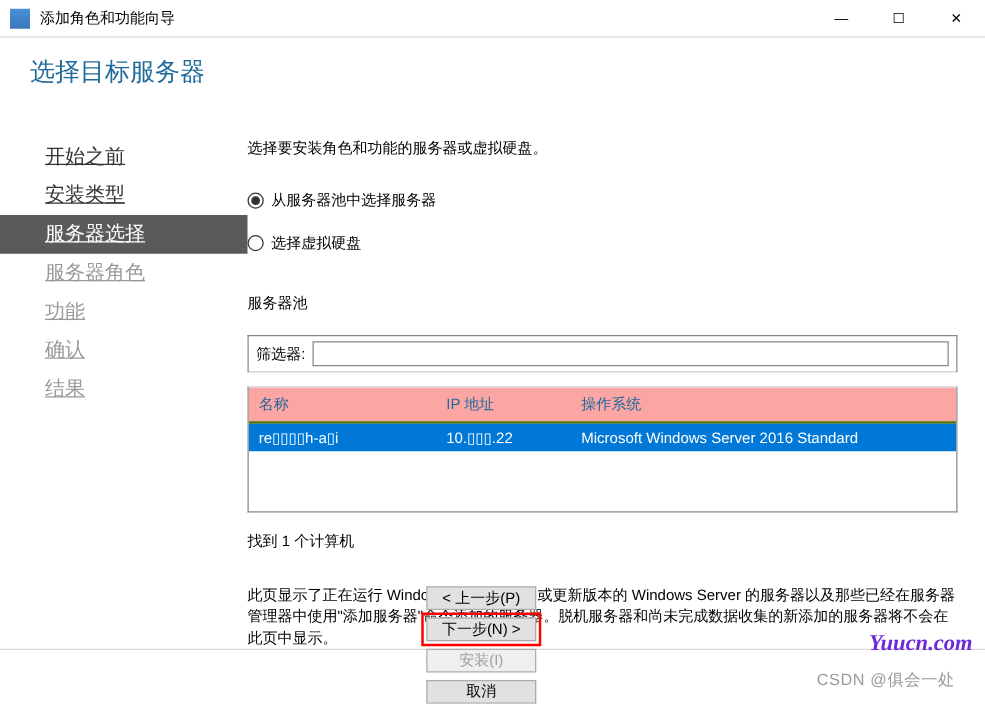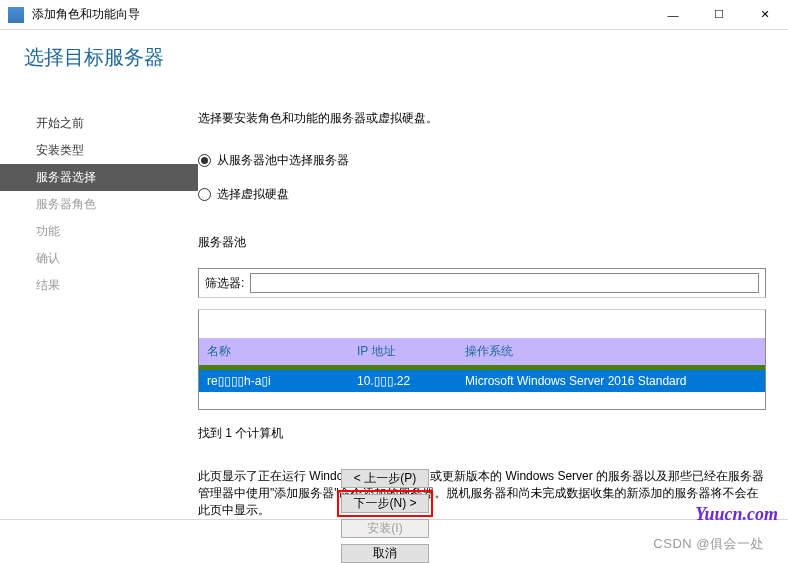--- a/index.html
+++ b/index.html
@@ -52,22 +52,23 @@
   .below-header {
     position:absolute; left:0; right:0; top:94px; bottom:44px;
     display:flex;
   }
   .sidebar {
     width:198px;
     padding-top:16px;
   }
   .side-item {
     padding: 5px 12px 5px 36px;
-    font-size:12px;
+    font-size:16px;
     color:#9a9a9a;
+    text-decoration:underline;
   }
   .side-item.visited { color:#333; }
   .side-item.current {
     background:#5a5a5a;
     color:#fff;
   }
   .main {
     flex:1;
     padding: 16px 22px 0 0;
     display:flex; flex-direction:column;gap:11px;
@@ -95,23 +96,22 @@
     font-size:12px;
   }
   .grid {
     border:1px solid #8a8a8a;
     border-top:1px solid #d0d0d0;
     height:170px;
     overflow:hidden;
     font-size:12px;
   }
   .grid-header {
-    display:flex; background:#c4b5fd; color:#1f6a9a;
-    border-bottom:5px solid #4d7c0f;
-    margin-top:28px;
+    display:flex; background:#fca5a5; color:#1f6a9a;
+    border-bottom:2px solid #4d7c0f;
   }
   .gh-cell { padding:5px 8px; }
   .col-name { width:150px; }
   .col-ip { width:108px; }
   .col-os { flex:1; }
   .grid-row {
     display:flex; color:#fff; background:#0078d7;
   }
   .gr-cell { padding:4px 8px; white-space:nowrap; overflow:hidden; }
   .found-count { margin-top:4px; font-size:12px;}

